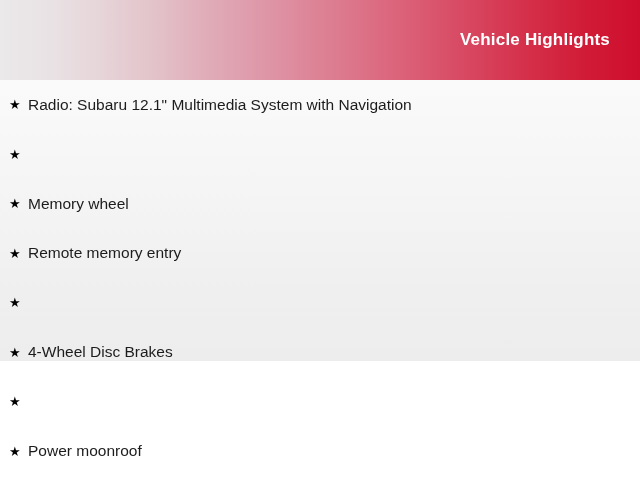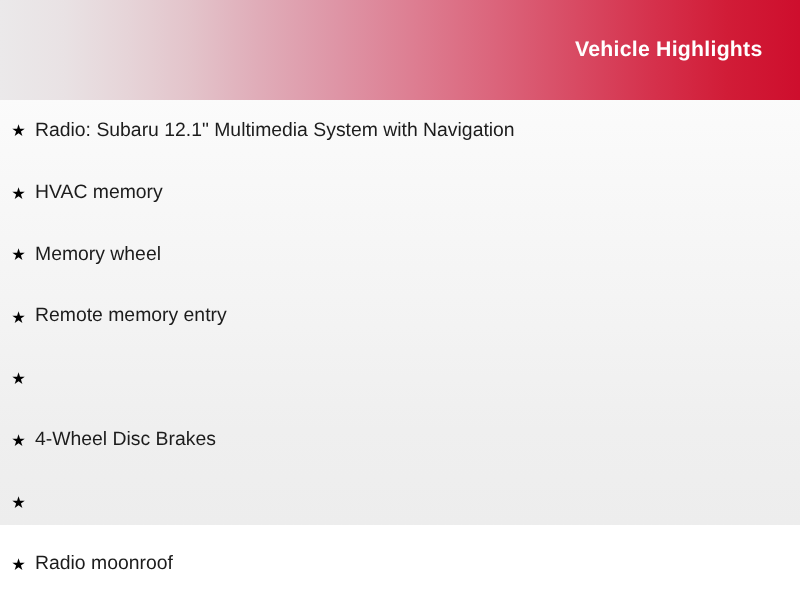--- a/index.html
+++ b/index.html
@@ -11,21 +11,21 @@
     width: 640px;
     height: 480px;
     overflow: hidden;
     font-family: "Liberation Sans", sans-serif;
     background: #ffffff;
   }
 
   #page {
     position: relative;
     width: 640px;
-    height: 420px;
+    height: 361px;
     background: linear-gradient(to bottom,
                 #fdfdfd 0%,
                 #fbfbfb 18%,
                 #f7f7f7 40%,
                 #f3f3f3 62%,
                 #efefef 82%,
                 #ededed 100%);
     box-sizing: border-box;
   }
 
@@ -113,21 +113,20 @@
 
   <ul id="highlights-list">
 
     <li class="highlight-item">
       <span class="bullet-star">★</span>
       <span class="highlight-text">Radio: Subaru 12.1" Multimedia System with Navigation</span>
     </li>
 
     <li class="highlight-item">
       <span class="bullet-star">★</span>
-      <span class="highlight-text">HVAC memory</span>
     </li>
 
     <li class="highlight-item">
       <span class="bullet-star">★</span>
       <span class="highlight-text">Memory wheel</span>
     </li>
 
     <li class="highlight-item">
       <span class="bullet-star">★</span>
       <span class="highlight-text">Remote memory entry</span>
@@ -141,18 +140,18 @@
       <span class="bullet-star">★</span>
       <span class="highlight-text">4-Wheel Disc Brakes</span>
     </li>
 
     <li class="highlight-item">
       <span class="bullet-star">★</span>
     </li>
 
     <li class="highlight-item">
       <span class="bullet-star">★</span>
-      <span class="highlight-text">Radio moonroof</span>
+      <span class="highlight-text">Power moonroof</span>
     </li>
 
   </ul>
 
 </div>
 
 </body></html>

